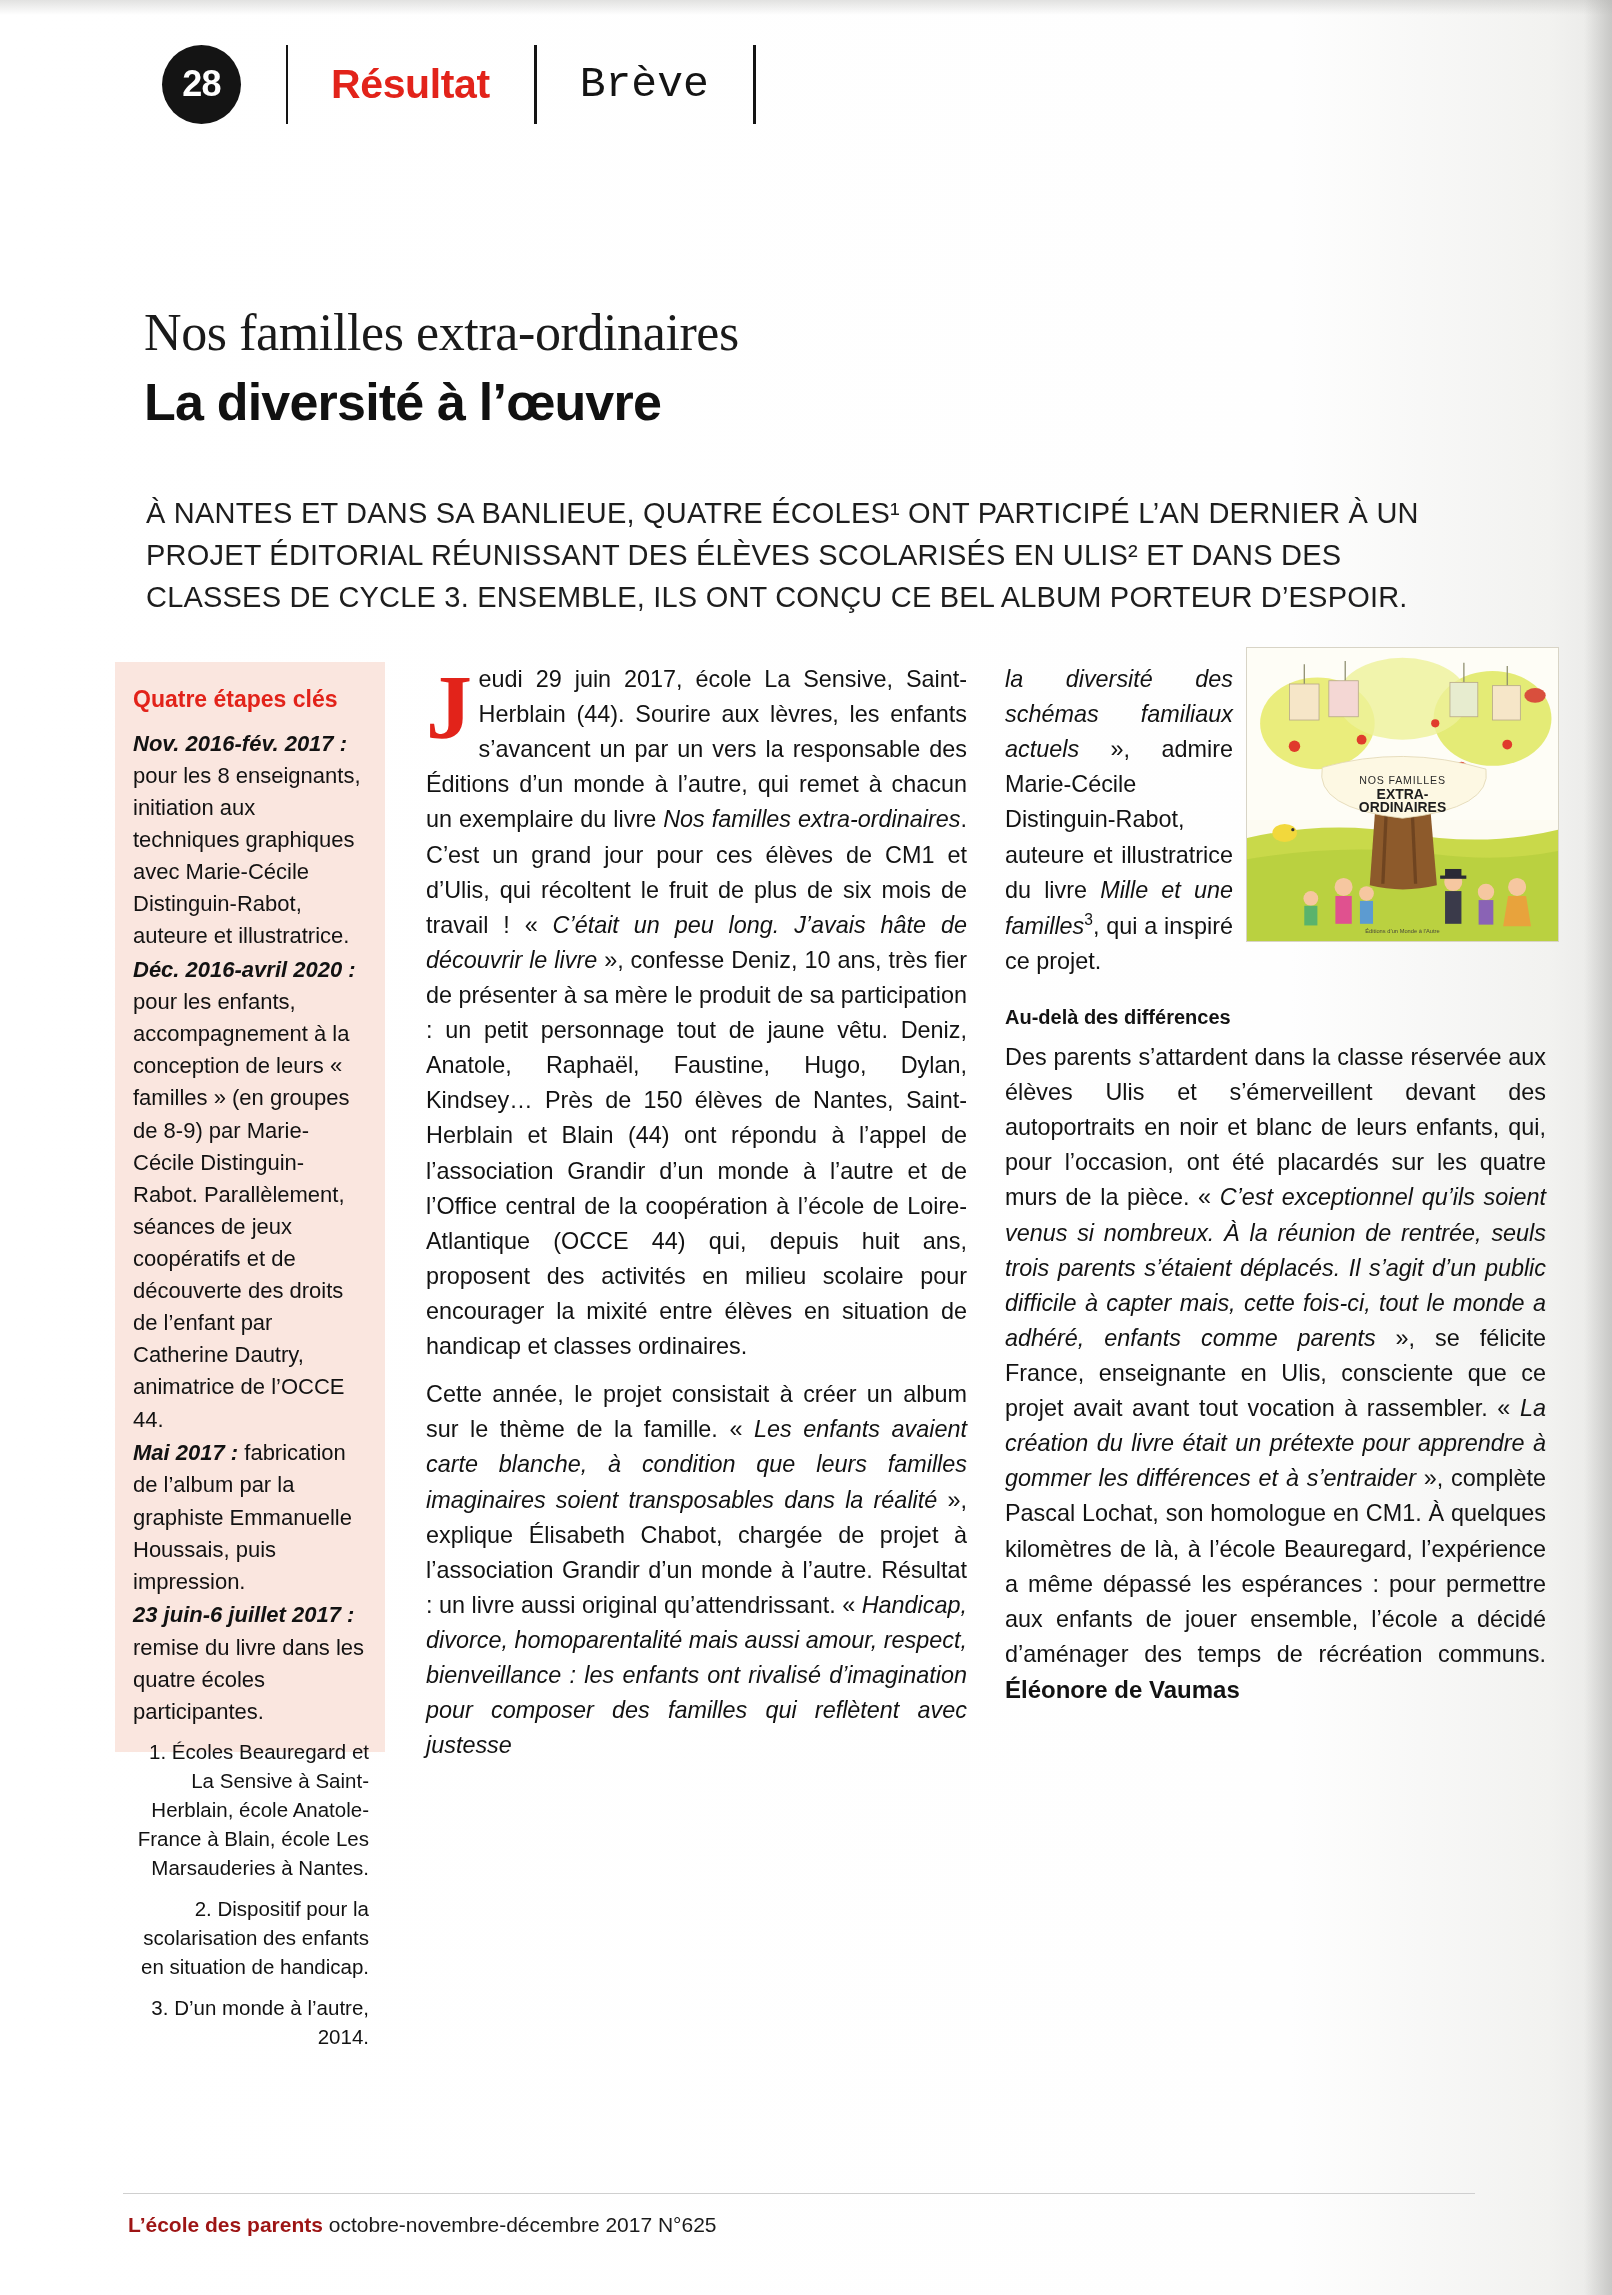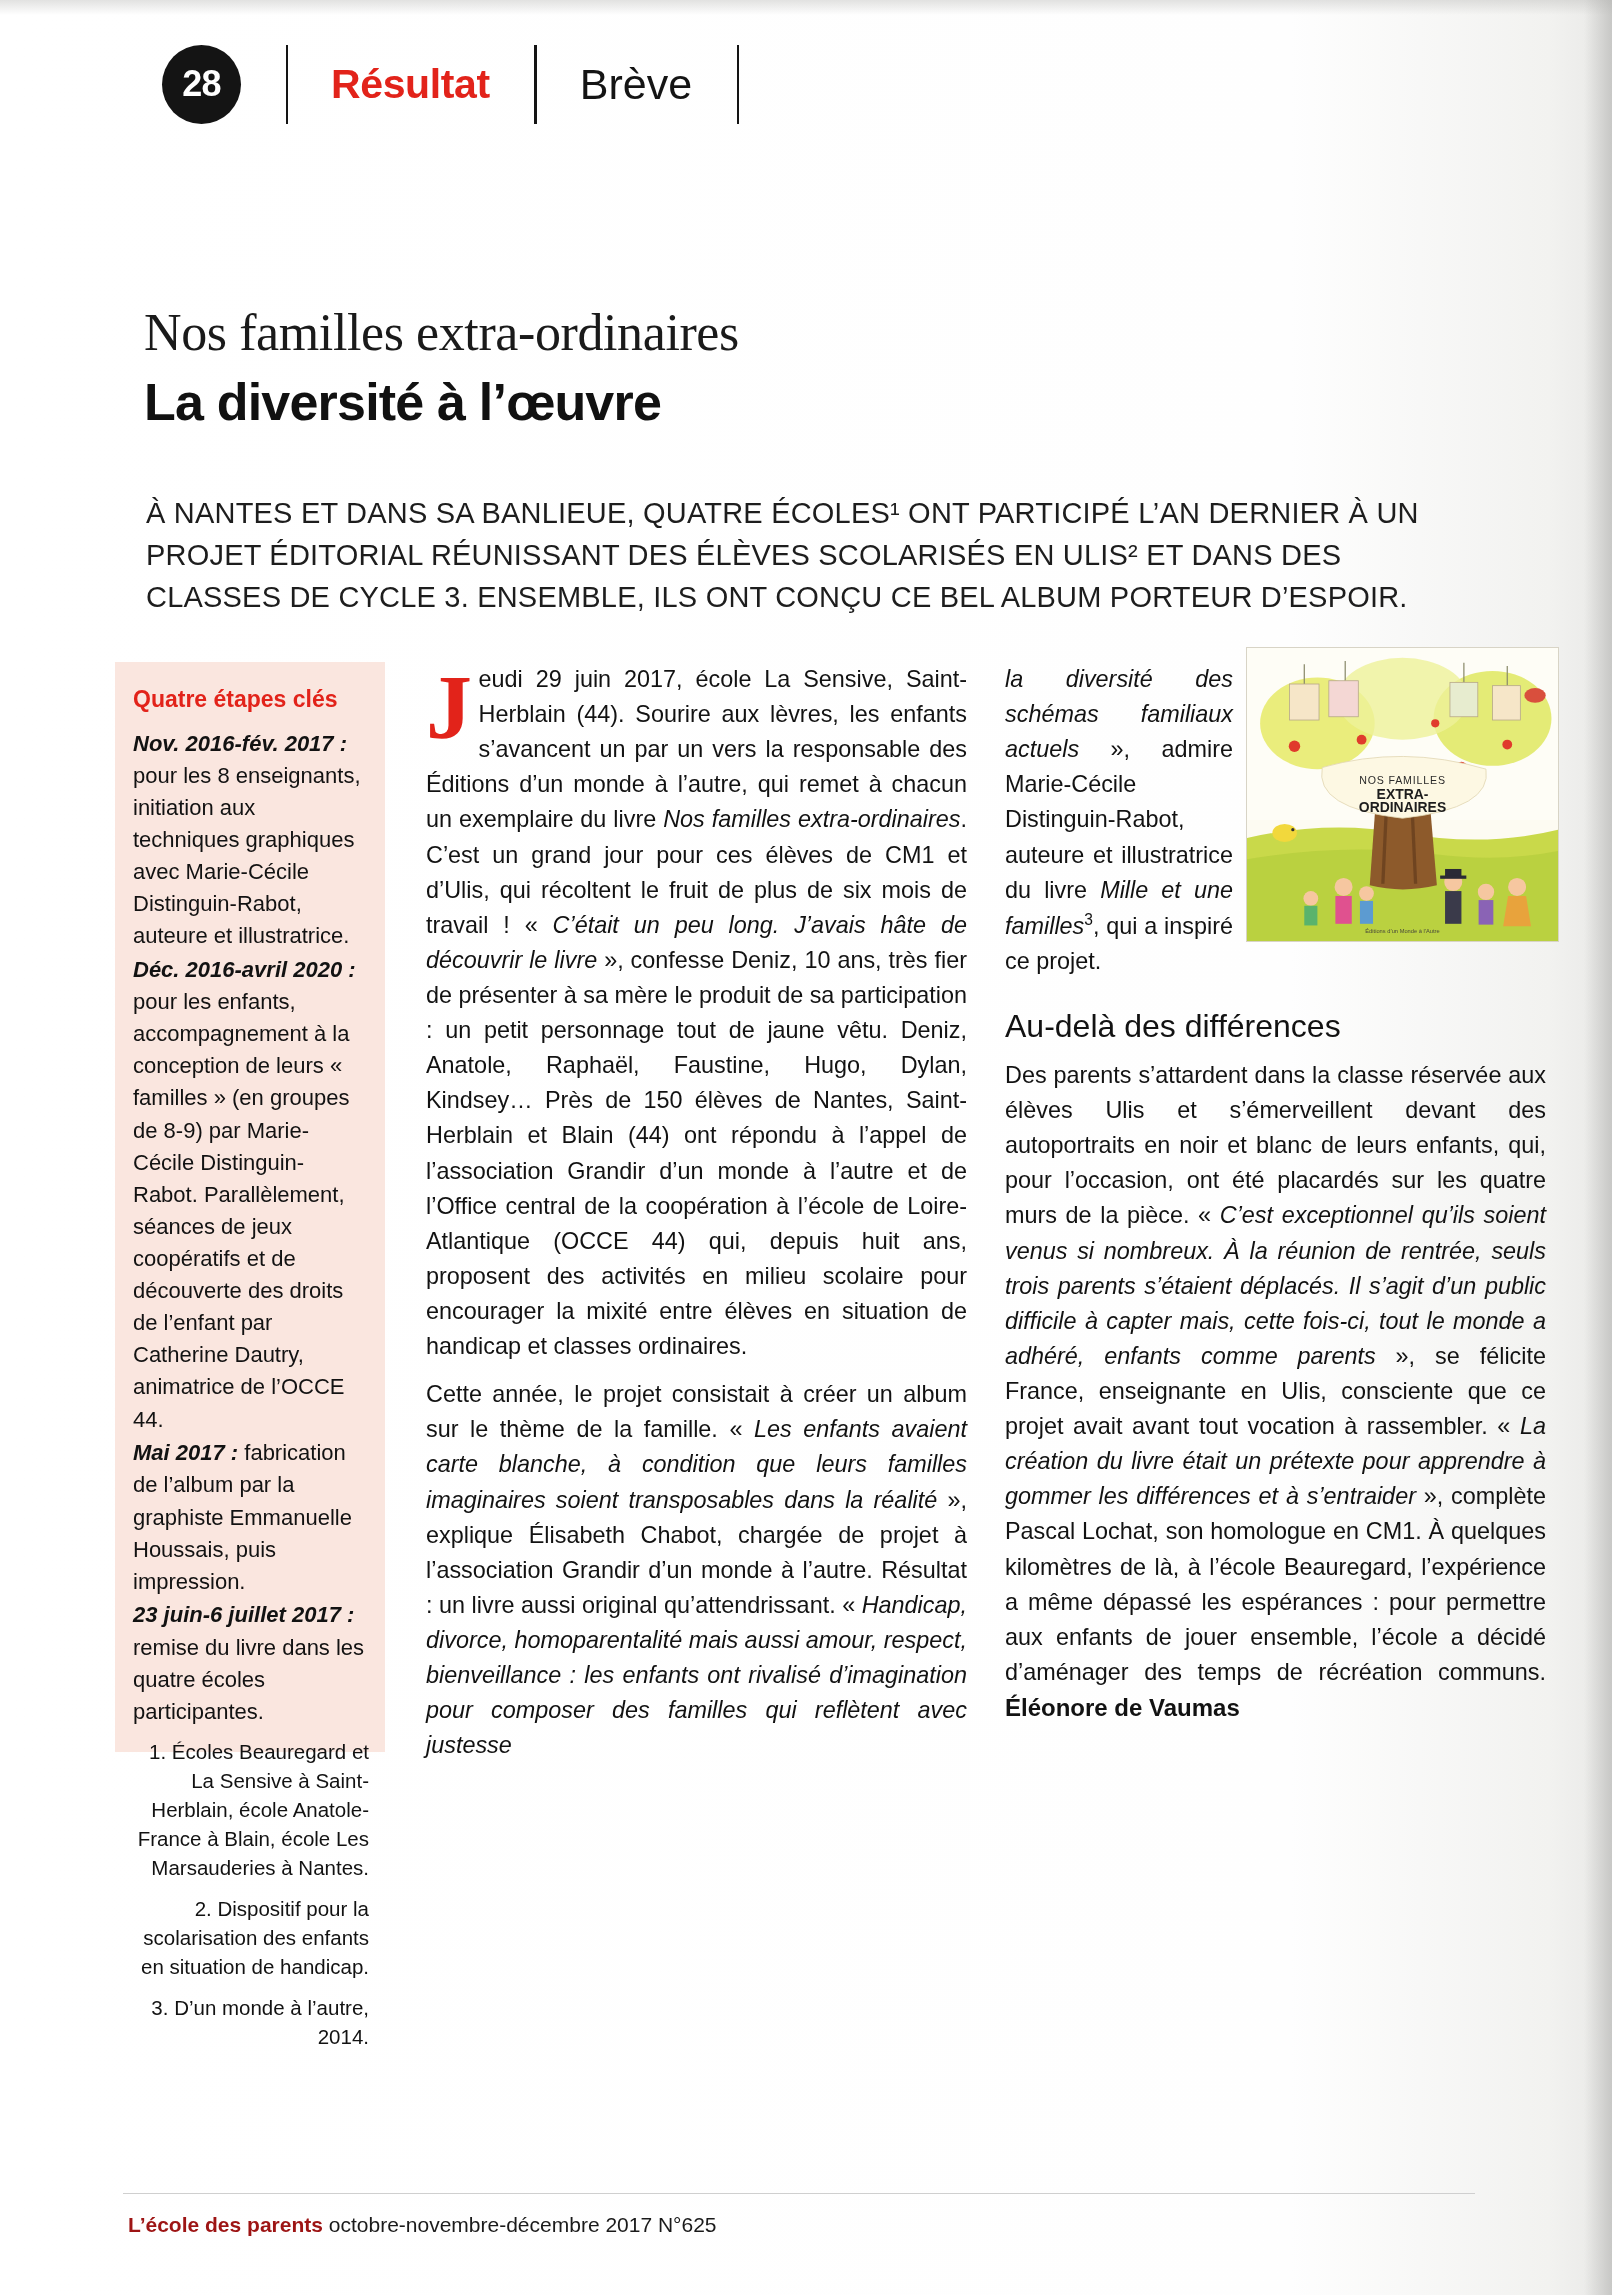--- a/index.html
+++ b/index.html
@@ -68,21 +68,21 @@
     background: #141414;
     margin: 0 23px 0 24.6px;
   }
   .rubric {
     color: #e2231a;
     font-size: 41px;
     font-weight: bold;
     letter-spacing: -0.4px;
   }
   .rubric-sub {
-    font-family: Liberation Sans, sans-serif;
+    font-family: Liberation Mono, monospace;
     font-size: 43px;
     color: #141414;
     font-weight: normal;
   }
 
   
   .titleblock {
     position: absolute;
     left: 144px;
     top: 303px;
@@ -183,22 +183,22 @@
   .col2 {
     left: 1005px;
     top: 662px;
     width: 541px;
   }
   .col2-top {
     width: 228px;
     text-align: justify;
   }
   .subhead {
-    font-weight: normal;
-    font-size: 32px;
+    font-weight: bold;
+    font-size: 20px;
     margin: 23px 0 8.2px 0;
   }
   .signature {
     font-weight: bold;
     font-size: 24px;
   }
 
   
   .cover {
     position: absolute;

